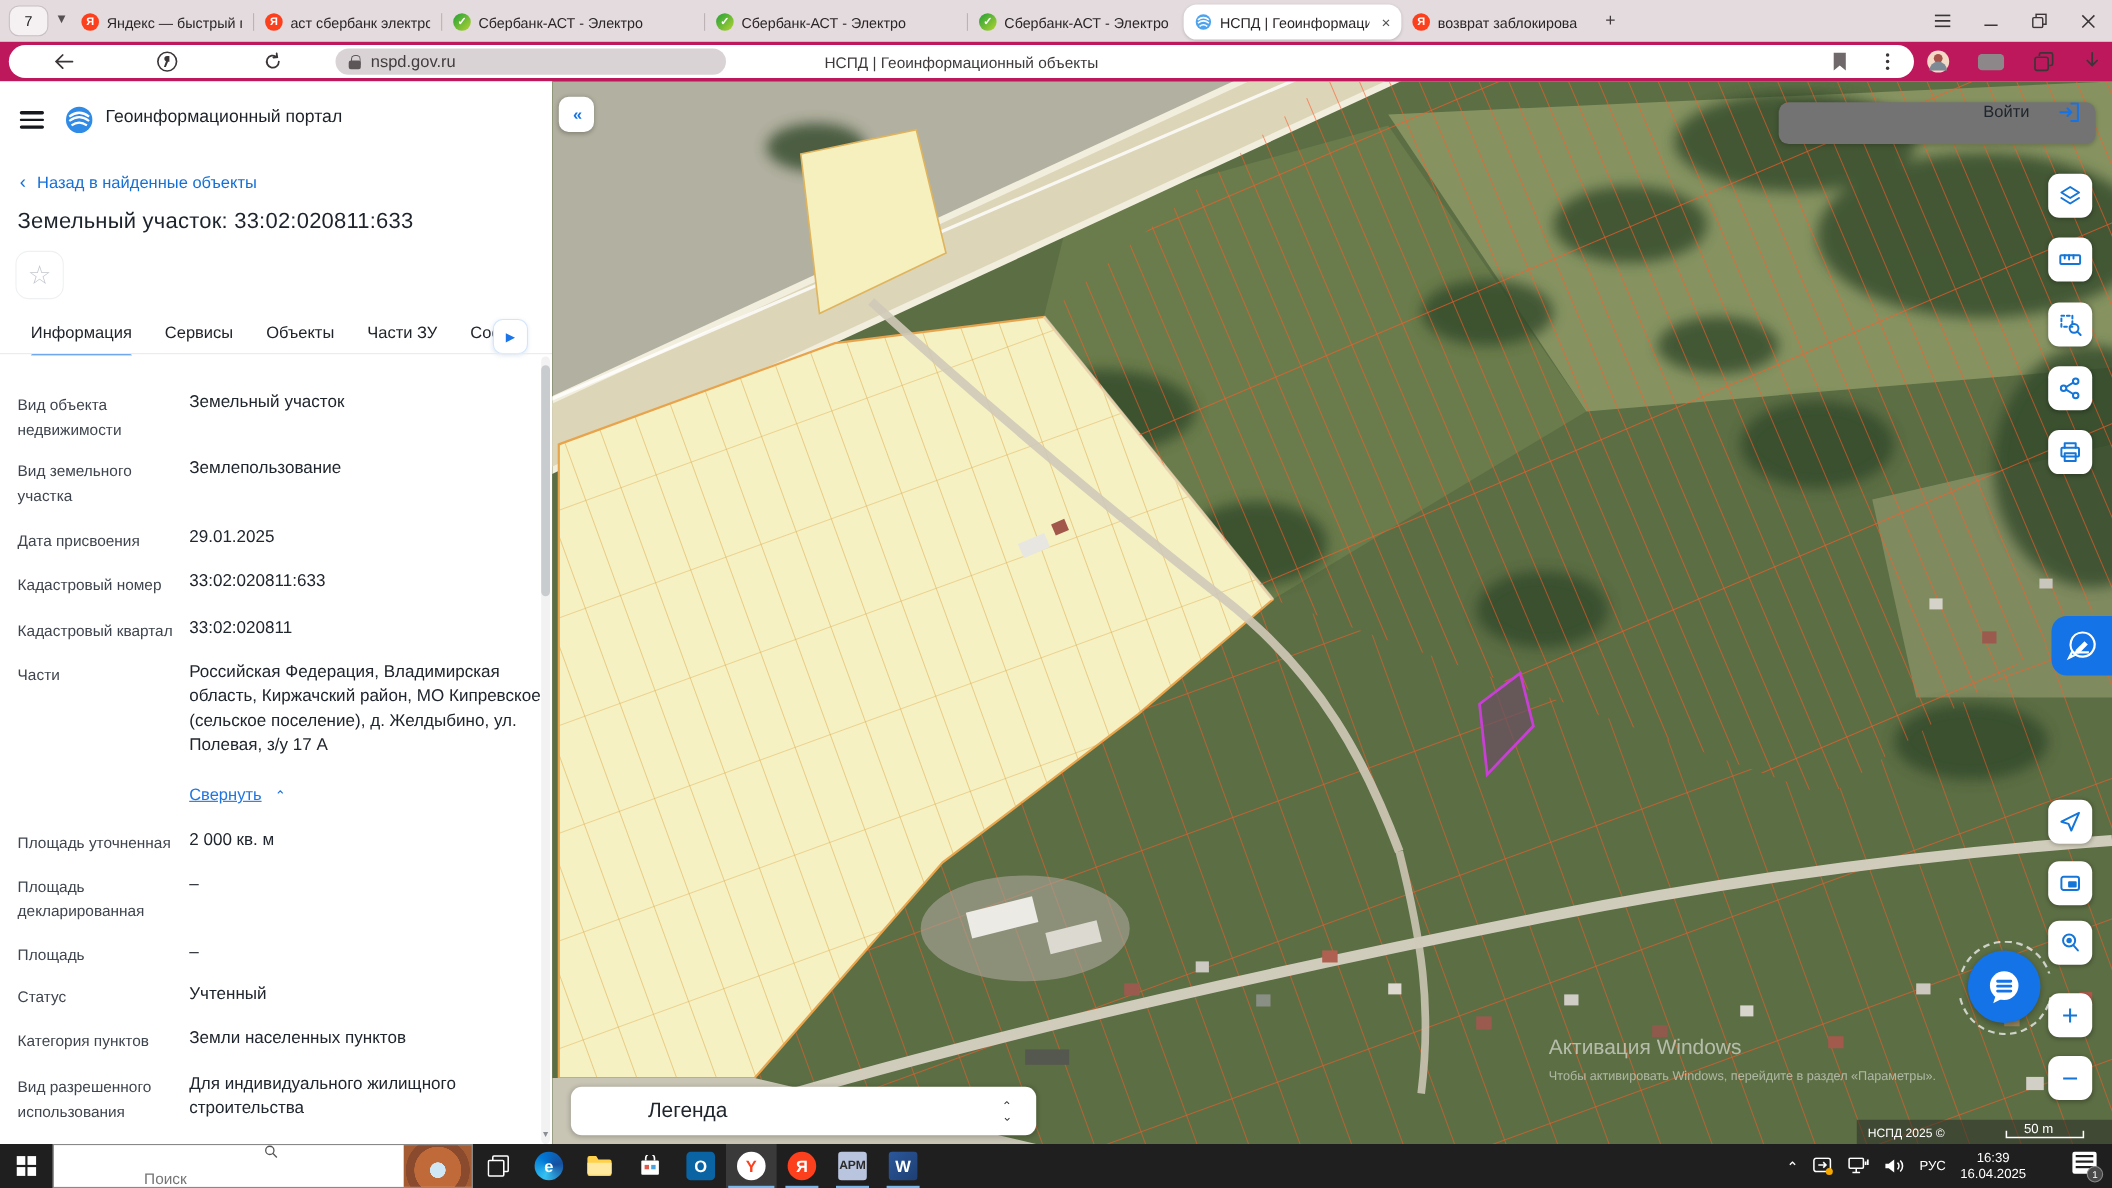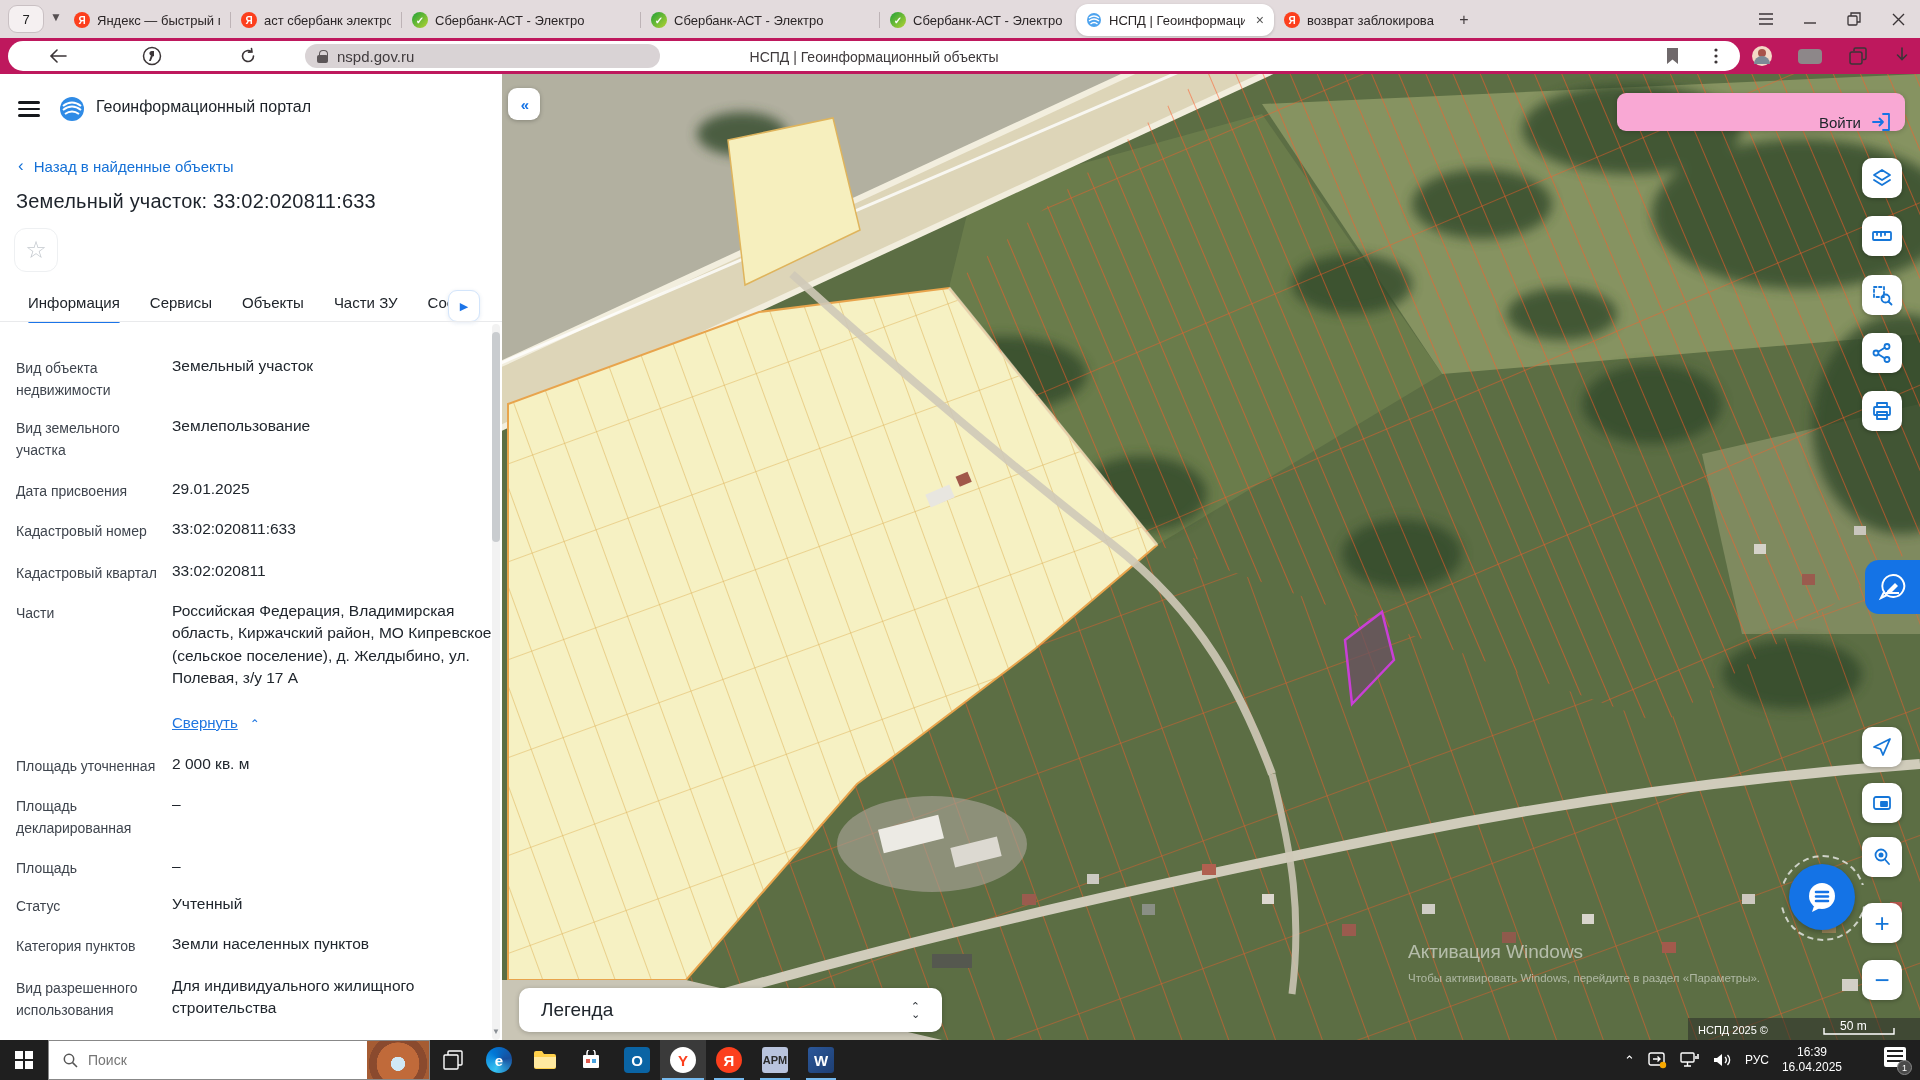--- a/index.html
+++ b/index.html
@@ -69,43 +69,43 @@
   .flink .up { text-decoration:none; display:inline-block; margin-left:12px; font-size:12px; }
   .pscroll { position:absolute; right:2px; top:250px; width:8px; height:716px; background:#f2f2f2; border-radius:4px; }
   .pthumb { position:absolute; right:2px; top:258px; width:8px; height:210px; background:#c9cccf; border-radius:4px; }
   .parrow { position:absolute; right:2px; bottom:4px; width:8px; text-align:center; font-size:8px; color:#8a8f95; }
 
   
   .map { position:absolute; left:502px; top:74px; width:1418px; height:966px; overflow:hidden; background:#5c6e44; }
   .collapse-btn { position:absolute; left:6px; top:14px; width:32px; height:32px; background:#fff; border-radius:9px;
     box-shadow:0 1px 4px rgba(0,0,0,.25); display:flex; align-items:center; justify-content:center;
     color:#1473e6; font-size:15px; font-weight:bold; letter-spacing:-2px; }
-  .loginbar { position:absolute; left:1115px; top:19px; width:288px; height:38px; background:#f9a8d4; border-radius:9px;
-    box-shadow:0 1px 5px rgba(0,0,0,.2); display:flex; align-items:flex-end; justify-content:flex-end; gap:10px; padding-right:14px; }
+  .loginbar { position:absolute; left:1115px; top:19px; width:288px; height:38px; background:#737373; border-radius:9px;
+    box-shadow:0 1px 5px rgba(0,0,0,.2); display:flex; align-items:flex-start; justify-content:flex-end; gap:26px; padding-right:14px; }
   .loginbar span { font-size:15px; color:#20262d; }
   .mtool { position:absolute; left:1360px; width:40px; height:40px; background:#fff; border-radius:10px;
     box-shadow:0 1px 4px rgba(0,0,0,.28); display:flex; align-items:center; justify-content:center; }
   .mtool svg { stroke:#1576d8; fill:none; stroke-width:1.8; stroke-linecap:round; stroke-linejoin:round; }
   .chat-square { position:absolute; right:0; top:486px; width:55px; height:54px; background:#1473e6;
     border-radius:14px 0 0 14px; display:flex; align-items:center; justify-content:center; }
   .chat-circle { position:absolute; left:1287px; top:790px; width:66px; height:66px; border-radius:50%;
     background:#1473e6; box-shadow:0 2px 6px rgba(0,0,0,.3); display:flex; align-items:center; justify-content:center; }
   .chat-circle:before { content:""; position:absolute; left:-9px; top:-9px; width:82px; height:82px; border-radius:50%;
     border:2.5px dashed rgba(245,245,245,.75); clip-path:polygon(0 0,100% 0,100% 35%,0 35%,0 60%,100% 60%,100% 100%,0 100%); }
   .zoombtn { font-size:26px; color:#1576d8; font-weight:400; }
   .legendbar { position:absolute; left:17px; top:914px; width:423px; height:44px; background:#fff; border-radius:10px;
     box-shadow:0 1px 5px rgba(0,0,0,.22); display:flex; align-items:center; justify-content:space-between; padding:0 22px; }
-  .legendbar .lg { font-size:19px; color:#20262d; }
+  .legendbar .lg { font-size:19px; color:#20262d;margin-left:48px; }
   .sorter { display:flex; flex-direction:column; line-height:7px; font-size:11px; color:#2a2f35; }
 
   
   .taskbar { position:absolute; left:0; top:1040px; width:1920px; height:40px; background:#1f1f1f; display:flex; align-items:center; }
   .tb-start { width:48px; height:40px; display:flex; align-items:center; justify-content:center; }
   .tb-search { position:relative; width:382px; height:40px; background:#ffffff; border:1px solid #888;
-    display:flex; align-items:center; gap:10px; padding-left:14px; }
+    display:flex; align-items:center; gap:10px; padding-left:14px;flex-direction:column; }
   .tb-search input { border:none; outline:none; font-size:14px; color:#333; width:230px; font-family:"Liberation Sans",sans-serif; background:transparent; }
   .tb-search .daily { position:absolute; right:0; top:0; width:62px; height:38px;
     background:radial-gradient(circle at 50% 60%, #d0e8f5 18%, #c06a3a 19% 55%, #8a4a2e 56% 75%, #a65c33 76%); }
   .tb-ic { width:46px; height:40px; display:flex; align-items:center; justify-content:center; position:relative; }
   .tb-ic.open:after { content:""; position:absolute; left:8px; bottom:0; width:30px; height:2.5px; background:#76b9ed; }
   .tb-ic.activeapp { background:#3a3a3a; }
   .tb-ic.activeapp:after { content:""; position:absolute; left:2px; bottom:0; width:42px; height:2.5px; background:#76b9ed; }
   .appglyph { width:26px; height:26px; border-radius:5px; display:flex; align-items:center; justify-content:center;
     font-weight:bold; font-size:15px; color:#fff; }
   .tray { position:absolute; right:78px; top:0; height:40px; display:flex; align-items:center; gap:13px; color:#fff; }

